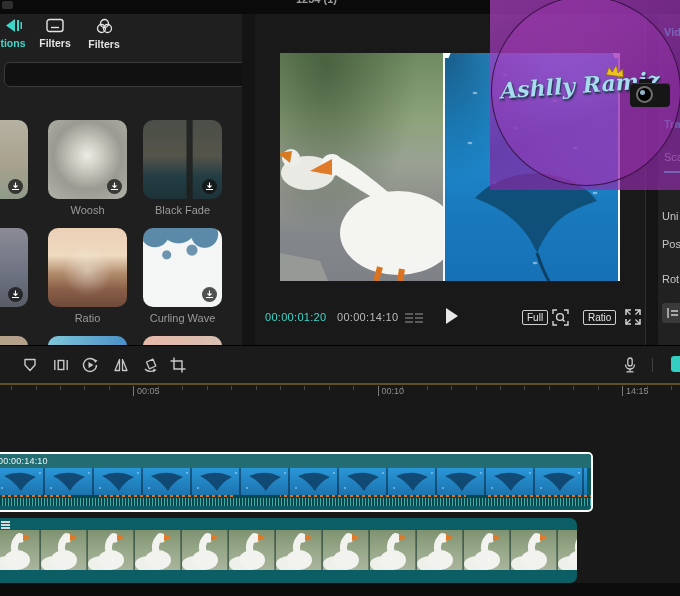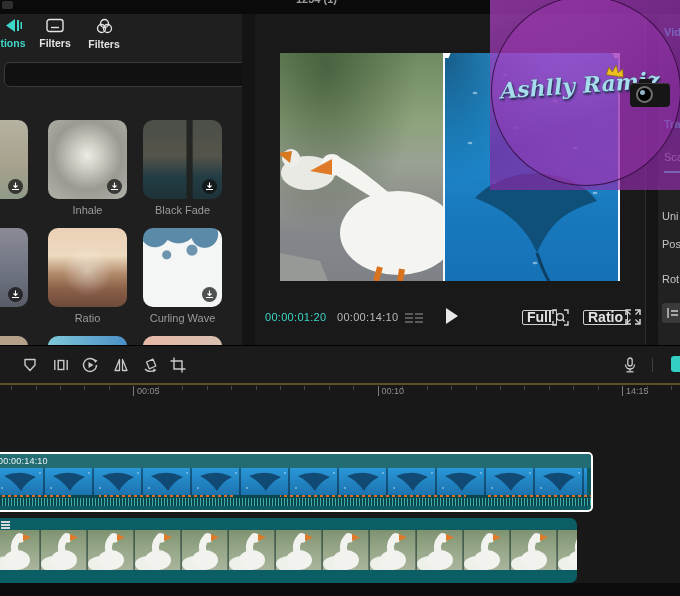--- a/index.html
+++ b/index.html
@@ -61,21 +61,21 @@
       linear-gradient(180deg,#2fa3e2 0%,#2191d3 30%,#1979bd 70%,#1671b5 100%);}
   .handle{position:absolute;top:-1px;width:10px;height:6px;background:#fff;
       clip-path:polygon(0 0,100% 0,76% 100%,24% 100%);}
   
   #cur-time{left:10px;top:297px;font-size:11px;color:#3ed6c9;letter-spacing:.3px;}
   #duration{left:82px;top:297px;font-size:11px;color:#b9b9b9;letter-spacing:.3px;}
   #quality-icon{left:150px;top:299px;width:20px;height:11px;cursor:pointer;}
   #quality-icon i{position:absolute;width:8px;height:2px;background:#5a5a5a;}
   #play-btn{left:191px;top:294px;width:0;height:0;cursor:pointer;
       border-left:12px solid #e8e8e8;border-top:8px solid transparent;border-bottom:8px solid transparent;}
-  .mini-btn{position:absolute;top:296px;font-size:14px;font-weight:bold;color:#e2e2e2;
+  .mini-btn{position:absolute;top:296px;font-size:10px;font-weight:normal;color:#e2e2e2;
       border:1px solid #cfcfcf;border-radius:2px;padding:1px 4px;line-height:11px;cursor:pointer;}
   #full-btn{left:267px;}
   #ratio-btn{left:328px;}
   .ctl-svg{position:absolute;cursor:pointer;}
 
   
   #right-panel{left:658px;top:14px;width:22px;height:331px;background:#212121;}
   .rp-teal{position:absolute;font-size:11px;font-weight:bold;color:#3ed6c9;white-space:nowrap;}
   .rp-lab{position:absolute;font-size:11px;color:#c5c5c5;white-space:nowrap;}
   #rp-line{left:6px;top:157px;width:22px;height:2px;background:#3ed6c9;}
@@ -187,21 +187,21 @@
           </svg>
       </span>
     </div>
     <div class="thumb th-blackfade" style="left:143px;top:106px;">
       <span class="dl">
         <svg width="9" height="9" viewBox="0 0 9 9">
             <path d="M4.5 0.5 V5 M2.5 3.5 L4.5 5.5 L6.5 3.5 M1 7.5 H8" stroke="#fff" stroke-width="1.1" fill="none"></path>
           </svg>
       </span>
     </div>
-    <div class="tname" style="left:48px;top:190px;">Inhale</div>
+    <div class="tname" style="left:48px;top:190px;">Woosh</div>
     <div class="tname" style="left:143px;top:190px;">Black Fade</div>
 
     <div class="thumb th-partial-b" style="left:-51px;top:214px;">
       <span class="dl">
         <svg width="9" height="9" viewBox="0 0 9 9">
             <path d="M4.5 0.5 V5 M2.5 3.5 L4.5 5.5 L6.5 3.5 M1 7.5 H8" stroke="#fff" stroke-width="1.1" fill="none"></path>
           </svg>
       </span>
     </div>
     <div class="thumb th-inhale" style="left:48px;top:214px;"></div>

